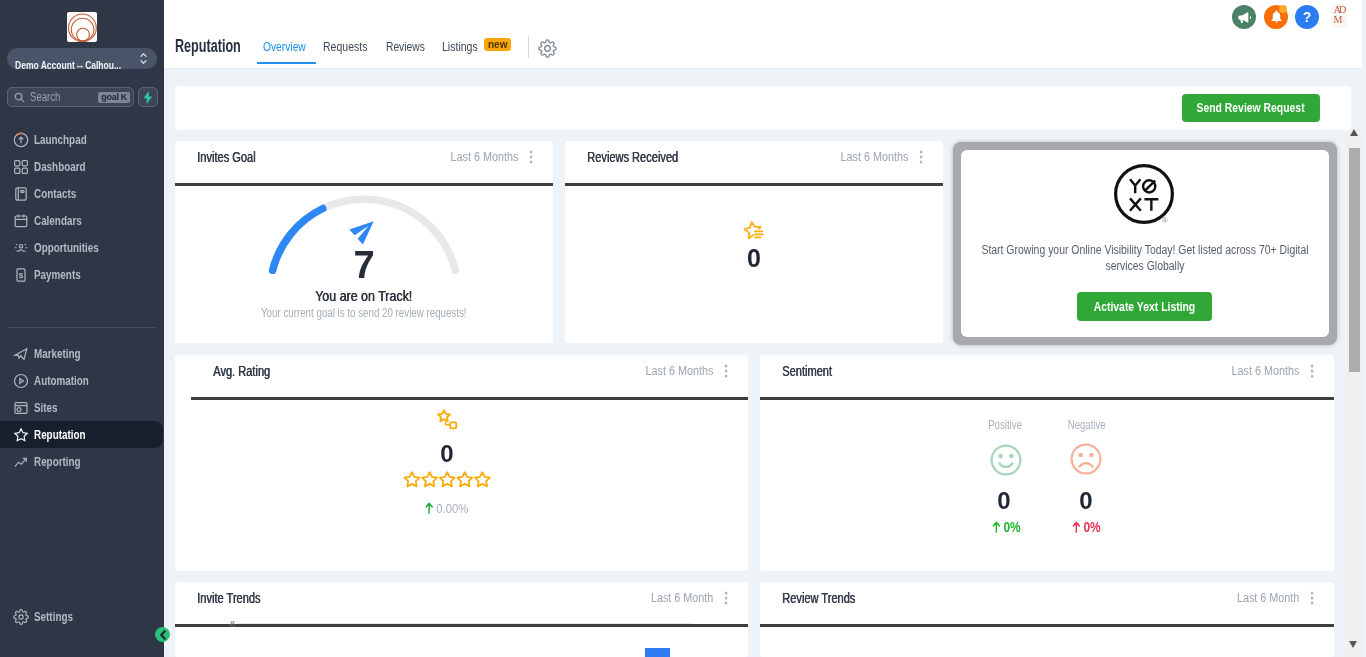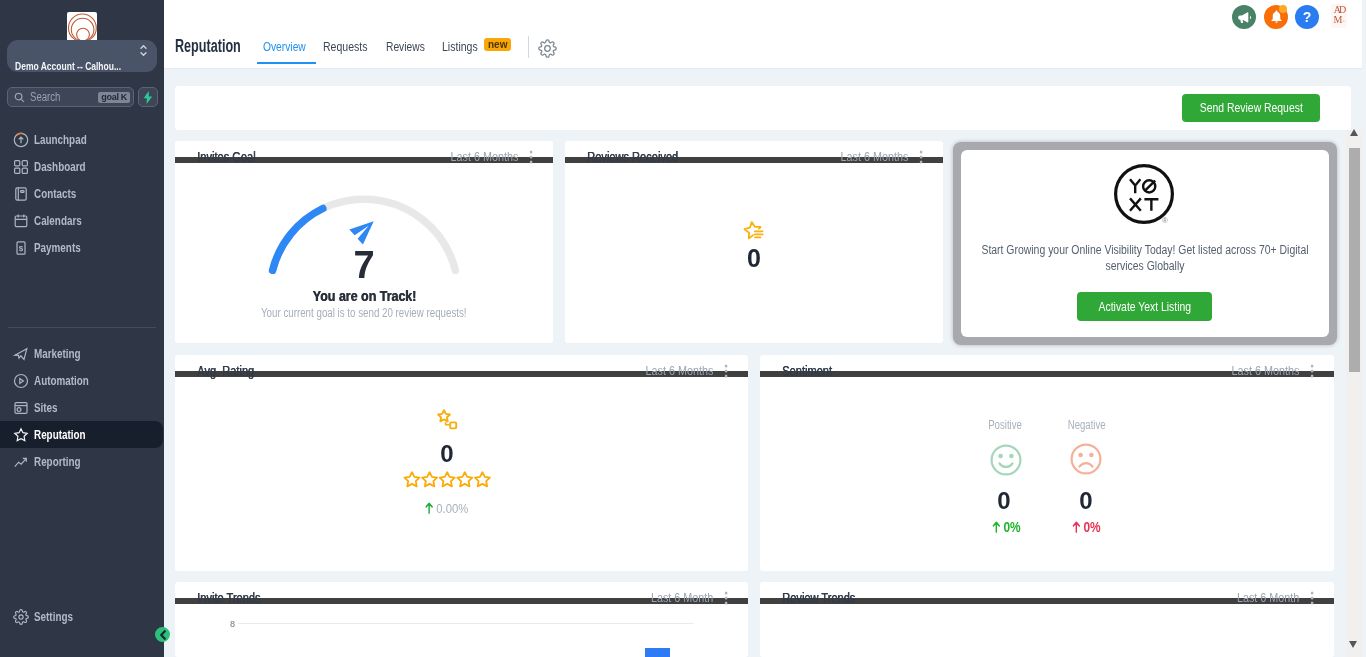--- a/index.html
+++ b/index.html
@@ -6,21 +6,21 @@
 html,body { width:1366px; height:657px; overflow:hidden; }
 body { font-family:"Liberation Sans", sans-serif; background:#eef3f8; position:relative; }
 #app { position:absolute; left:0; top:0; width:1366px; height:657px; }
 .abs { position:absolute; }
 .t { display:inline-block; transform-origin:0 50%; }
 .tc { display:inline-block; transform-origin:50% 50%; }
 
 
 #sidebar { position:absolute; left:0; top:0; width:164px; height:657px; background:#2f3747; z-index:5; }
 #logo { position:absolute; left:67px; top:12px; width:30px; height:30px; background:#fff; border-radius:2px; }
-#acct { position:absolute; left:7px; top:40px; width:150px; height:21px; background:#4a5468; border-radius:11px; color:#f2f4f7; font-size:11.5px; font-weight:bold; line-height:21px; padding:16px 8px; white-space:nowrap; overflow:hidden; }
+#acct { position:absolute; left:7px; top:48px; width:150px; height:21px; background:#4a5468; border-radius:11px; color:#f2f4f7; font-size:11.5px; font-weight:bold; line-height:21px; padding:7px 8px; white-space:nowrap; overflow:hidden; }
 #acct .at { display:inline-block; transform:scaleX(.74); transform-origin:0 50%; }
 #acct .chev { position:absolute; right:9px; top:0; height:21px; display:flex; flex-direction:column; justify-content:center; }
 #searchbox { position:absolute; left:7px; top:87px; width:127px; height:20px; background:#3d4557; border:1px solid #5b6473; border-radius:5px; color:#99a2b1; font-size:12px; line-height:18px; padding:0 4px 0 22px; }
 #searchbox .st { display:inline-block; transform:scaleX(.8); transform-origin:0 50%; }
 #searchbox .kbd { position:absolute; right:3px; top:4px; background:#7d8694; color:#212937; border-radius:2px; font-size:9px; font-weight:bold; padding:0 3px; line-height:11px; letter-spacing:-0.3px; }
 #zap { position:absolute; left:138px; top:87px; width:20px; height:20px; background:#3d4557; border:1px solid #5b6473; border-radius:5px; text-align:center; }
 .nav { position:absolute; left:0; width:164px; }
 .nav-item { position:relative; height:27px; display:flex; align-items:center; color:#b3bac6; font-size:12.5px; font-weight:bold; }
 .nav-item .ic { position:absolute; left:13px; width:16px; height:16px; }
 .nav-item .lbl { position:absolute; left:34px; transform:scaleX(.79); transform-origin:0 50%; white-space:nowrap; }
@@ -34,33 +34,33 @@
 #header h1 { position:absolute; left:11px; top:46px; font-size:17.5px; font-weight:bold; color:#253041; transform:translateY(-50%); }
 .tab { position:absolute; top:46px; transform:translateY(-50%); font-size:13.5px; color:#3c4654; }
 #tab-overview { color:#2090f2; }
 #tabline { position:absolute; left:93px; top:62px; width:59px; height:2px; background:#2090f2; }
 #newbadge { position:absolute; left:320px; top:38px; background:#f8a708; border-radius:3px; font-size:10px; font-weight:bold; color:#4d3500; padding:0 4px; line-height:13px; }
 #hdrdiv { position:absolute; left:364px; top:36px; width:1px; height:22px; background:#d4d9df; }
 .cicon { position:absolute; top:5px; width:24px; height:24px; border-radius:50%; text-align:center; }
 
 
 #toolbar { position:absolute; left:175px; top:86px; width:1176px; height:44px; background:#fff; border-radius:3px; z-index:1; }
-.greenbtn { background:#2fa838; color:#fff; border-radius:4px; font-weight:normal; text-align:center; }
+.greenbtn { background:#2fa838; color:#fff; border-radius:4px; font-weight:bold; text-align:center; }
 #srr { position:absolute; right:31px; top:8px; width:138px; height:28px; font-size:13px; line-height:28px; }
 .card { position:absolute; background:#fff; border-radius:3px; }
-.card .chead { position:relative; height:22px; border-bottom:6px solid #404040; }
+.card .chead { position:relative; height:45px; border-bottom:3px solid #404040; }
 .card .ctitle { position:absolute; left:22px; top:16px; transform:translateY(-50%) scaleX(.79); transform-origin:0 50%; font-size:14px; font-weight:normal; text-shadow:0.6px 0 0 currentColor; color:#323b49; white-space:nowrap; }
 .card .cright { position:absolute; right:35px; top:16px; transform:translateY(-50%) scaleX(.90); transform-origin:100% 50%; font-size:12px; color:#9ba4b1; white-space:nowrap; }
 .kebab { position:absolute; right:-16px; top:50%; transform:translateY(-50%); width:3px; }
 .kebab i { display:block; width:3px; height:3px; border-radius:50%; background:#aeb5c0; margin:2px 0; }
 #card-ig { left:175px; top:141px; width:378px; height:202px; }
 #card-rr { left:565px; top:141px; width:378px; height:202px; }
 #card-yx { left:953px; top:142px; width:384px; height:203px; background:#a7a9ae; border-radius:8px; box-shadow:0 0 4px rgba(0,0,0,.25); }
 #card-yx .inner { position:absolute; left:8px; top:8px; right:8px; bottom:8px; background:#fff; border-radius:6px; }
-#card-ar { left:175px; top:355px; width:573px; height:216px; }
+#card-ar { left:175px; top:355px; width:573px; height:216px;padding-left:16px; }
 #card-se { left:760px; top:355px; width:574px; height:216px; }
 #card-it { left:175px; top:582px; width:573px; height:75px; }
 #card-rt { left:760px; top:582px; width:574px; height:75px; }
 .bignum { font-weight:bold; color:#212835; text-align:center; }
 
 
 #sb-track { position:absolute; left:1346px; top:130px; width:17px; height:527px; background:#f1f0ef; }
 #sb-thumb { position:absolute; left:1349px; top:148px; width:11px; height:224px; background:#adadad; }
 </style>
 </head>
@@ -141,20 +141,28 @@
           <span class="lbl">Contacts</span>
         </div>
       <div class="nav-item">
           <span class="ic"><svg width="16" height="16" viewBox="0 0 16 16" fill="none" stroke="#aeb6c2" stroke-width="1.2">
               <rect x="2.2" y="3" width="11.6" height="10.6" rx="1.2"></rect>
               <path d="M5.2 1.6v2.8M10.8 1.6v2.8M2.2 6.4h11.6"></path>
             </svg></span>
           <span class="lbl">Calendars</span>
         </div>
       <div class="nav-item">
+          <span class="ic"><svg width="16" height="16" viewBox="0 0 16 16" fill="none" stroke="#aeb6c2" stroke-width="1.1">
+              <circle cx="8" cy="6.2" r="1.7"></circle>
+              <path d="M5.6 12c0-2.9 4.8-2.9 4.8 0"></path>
+              <path d="M1.8 7.8h1.8M12.4 7.8h1.8M3 4.2l1.3.8M13 4.2l-1.3.8M3.4 11.4l1.2-.7M12.6 11.4l-1.2-.7"></path>
+            </svg></span>
+          <span class="lbl">Opportunities</span>
+        </div>
+      <div class="nav-item">
           <span class="ic"><svg width="16" height="16" viewBox="0 0 16 16" fill="none" stroke="#aeb6c2" stroke-width="1.2">
               <rect x="4" y="1.8" width="8" height="12.4" rx="1"></rect>
               <text x="8" y="11" font-size="8" fill="#aeb6c2" stroke="none" text-anchor="middle" font-family="Liberation Sans">$</text>
             </svg></span>
           <span class="lbl">Payments</span>
         </div>
     </div>
     <div id="navdiv"></div>
     <div class="nav" style="top:340px;">
       <div class="nav-item">
@@ -220,21 +228,21 @@
           </span></span>
       </div>
     <svg class="abs" style="left:0;top:0;" width="378" height="202" fill="none">
       <path d="M97.6 129.3 A94.3 94.3 0 0 1 280.4 129.3" stroke="#e8e8e8" stroke-width="7.5" stroke-linecap="round"></path>
       <path d="M97.6 129.3 A94.3 94.3 0 0 1 147.8 67.5" stroke="#2d87f5" stroke-width="7.5" stroke-linecap="round"></path>
     </svg>
     <svg class="abs" style="left:176px;top:75px;transform:rotate(-42deg);" width="27" height="27" viewBox="0 0 24 24" fill="#2d87f5">
         <path d="M2.01 21 23 12 2.01 3 2 10l15 2-15 2z"></path>
       </svg>
     <div class="abs" style="left:0;top:105px;width:378px;font-size:38px;line-height:38px;font-weight:bold;color:#262d38;text-align:center;">7</div>
-    <div class="abs" style="left:0;top:146px;width:378px;text-align:center;font-size:15px;font-weight:bold;color:#2a313c;"><span class="tc" style="transform:scaleX(.83);text-shadow:0.6px 0 0 currentColor;">You are on Track!</span></div>
+    <div class="abs" style="left:0;top:146px;width:378px;text-align:center;font-size:15px;font-weight:normal;color:#2a313c;"><span class="tc" style="transform:scaleX(.83);text-shadow:0.6px 0 0 currentColor;">You are on Track!</span></div>
     <div class="abs" style="left:0;top:165px;width:378px;text-align:center;font-size:12.5px;color:#a6aeb9;"><span class="tc" style="transform:scaleX(.78)">Your current goal is to send 20 review requests!</span></div>
   </div>
 
   <div class="card" id="card-rr">
     <div class="chead">
         <span class="ctitle">Reviews Received</span>
         <span class="cright">Last 6 Months<span class="kebab">
             <i></i>
             <i></i>
             <i></i>

